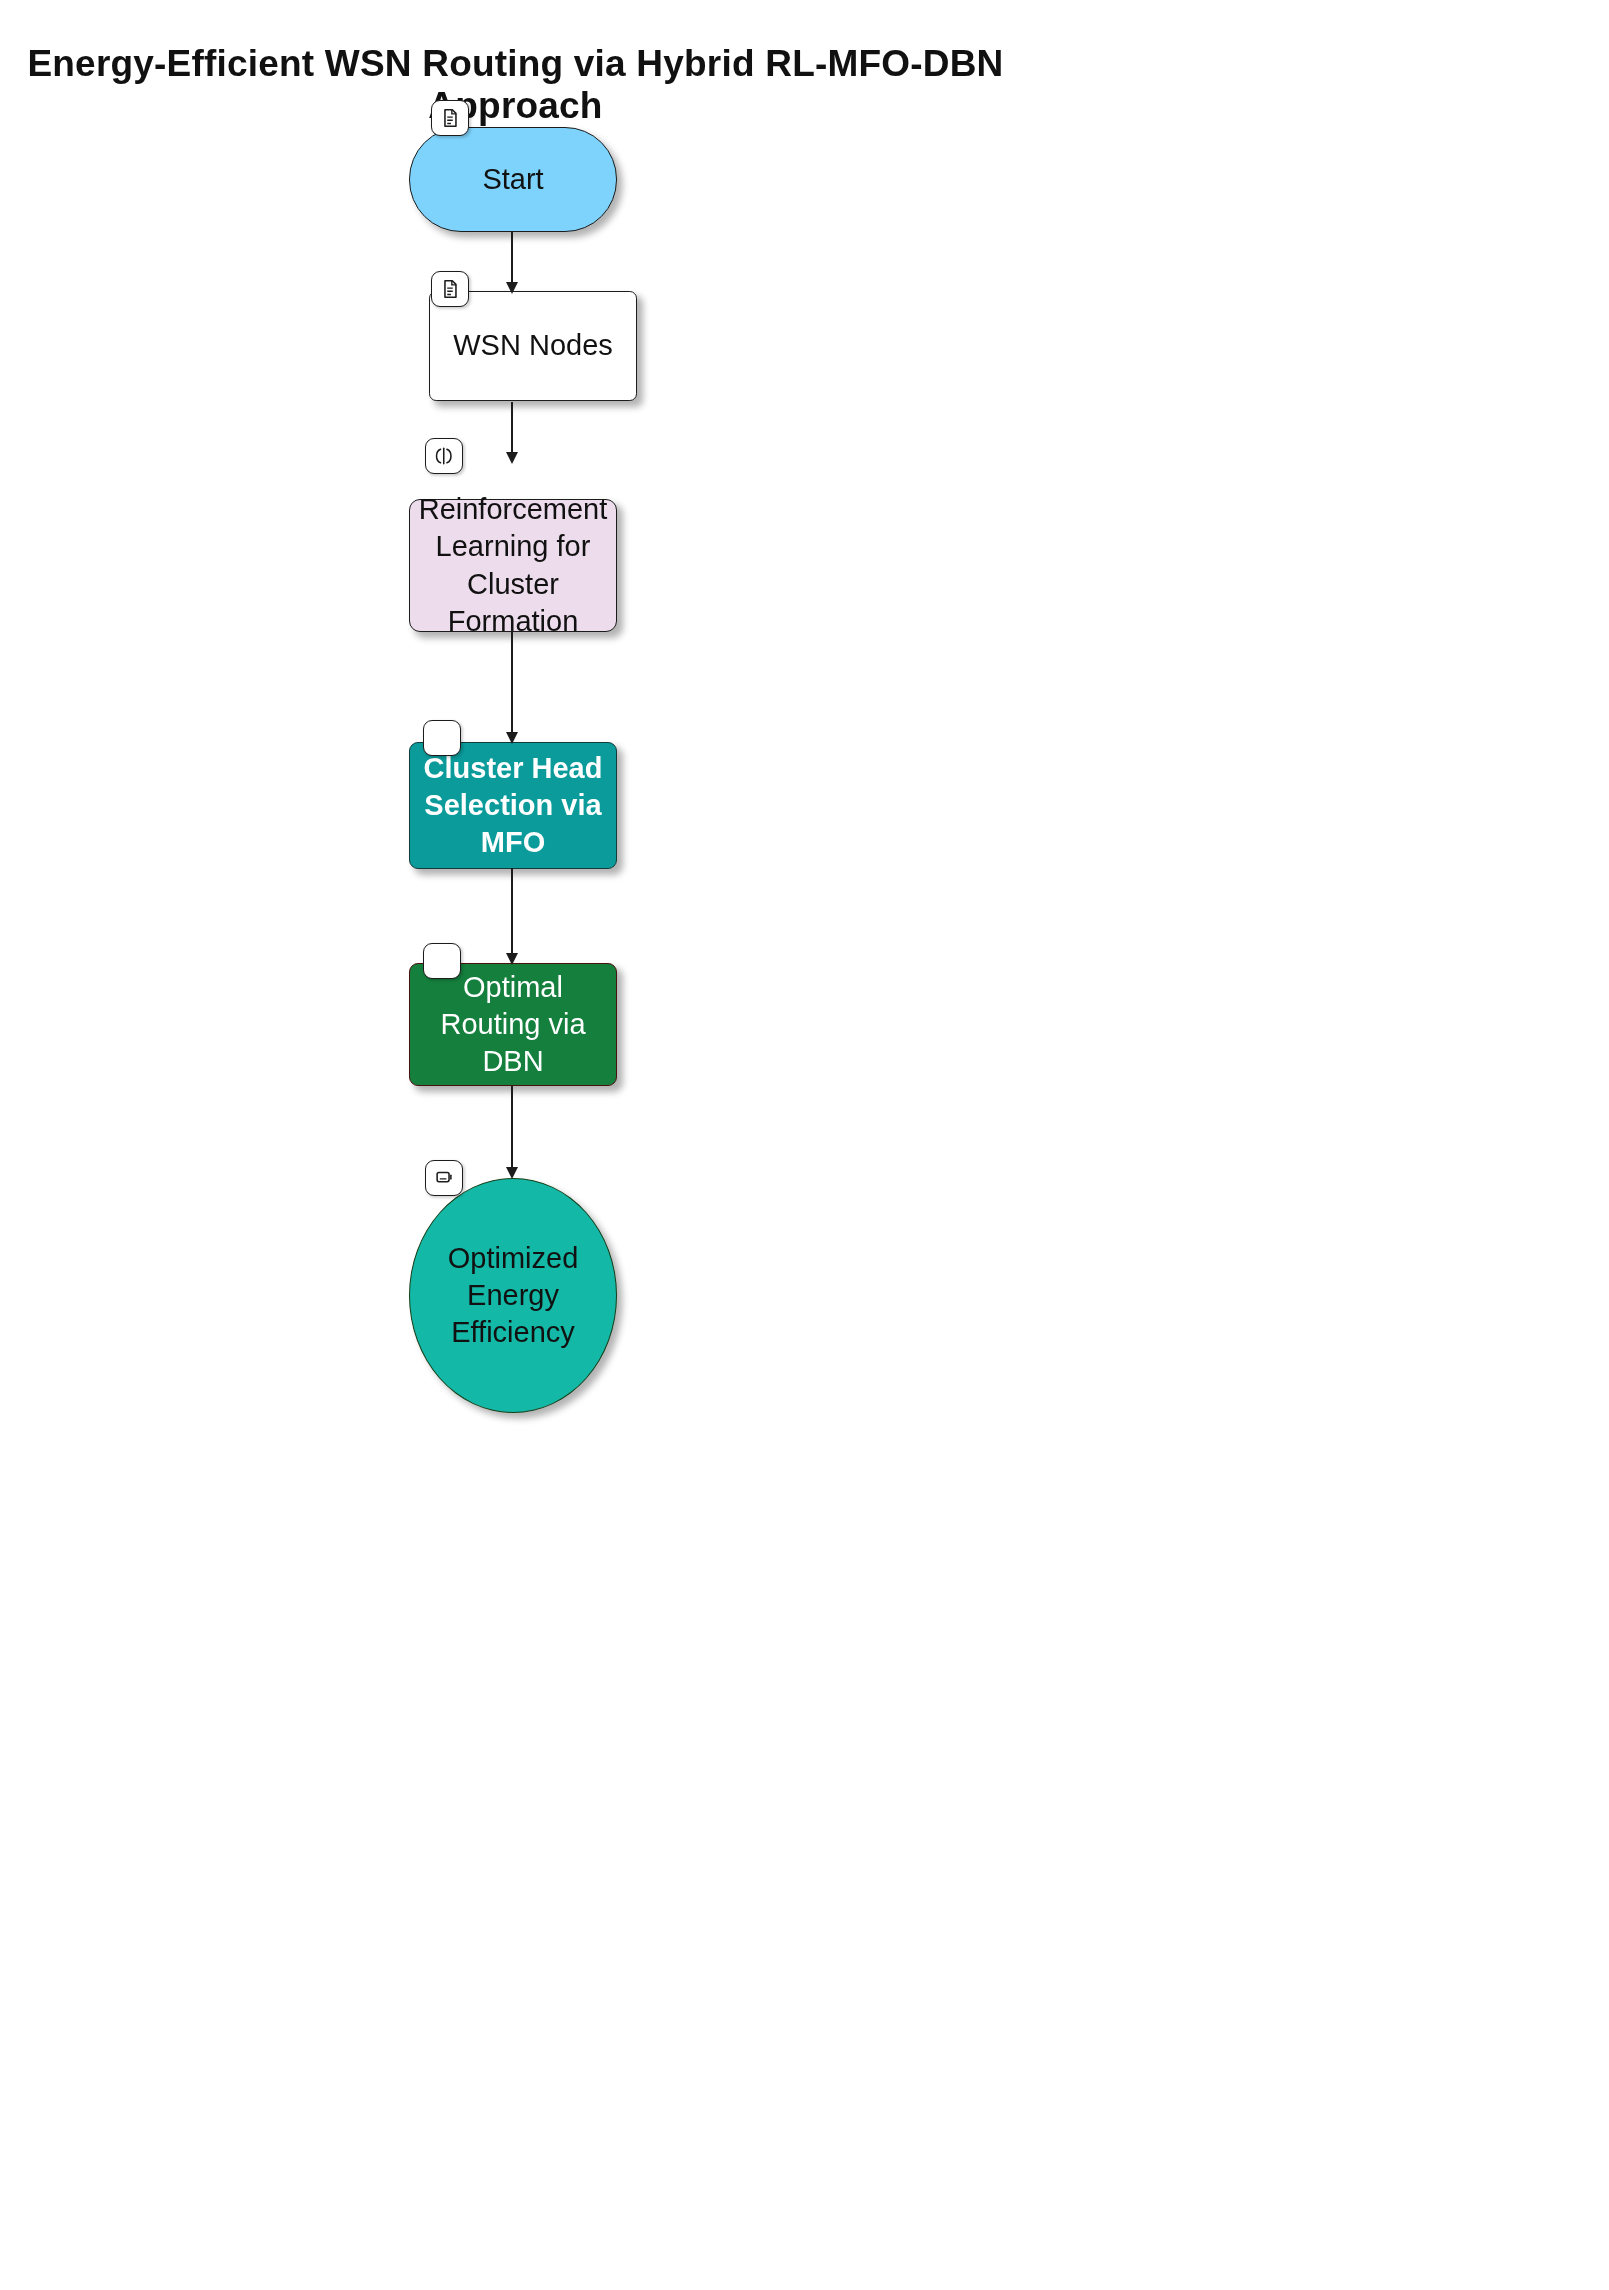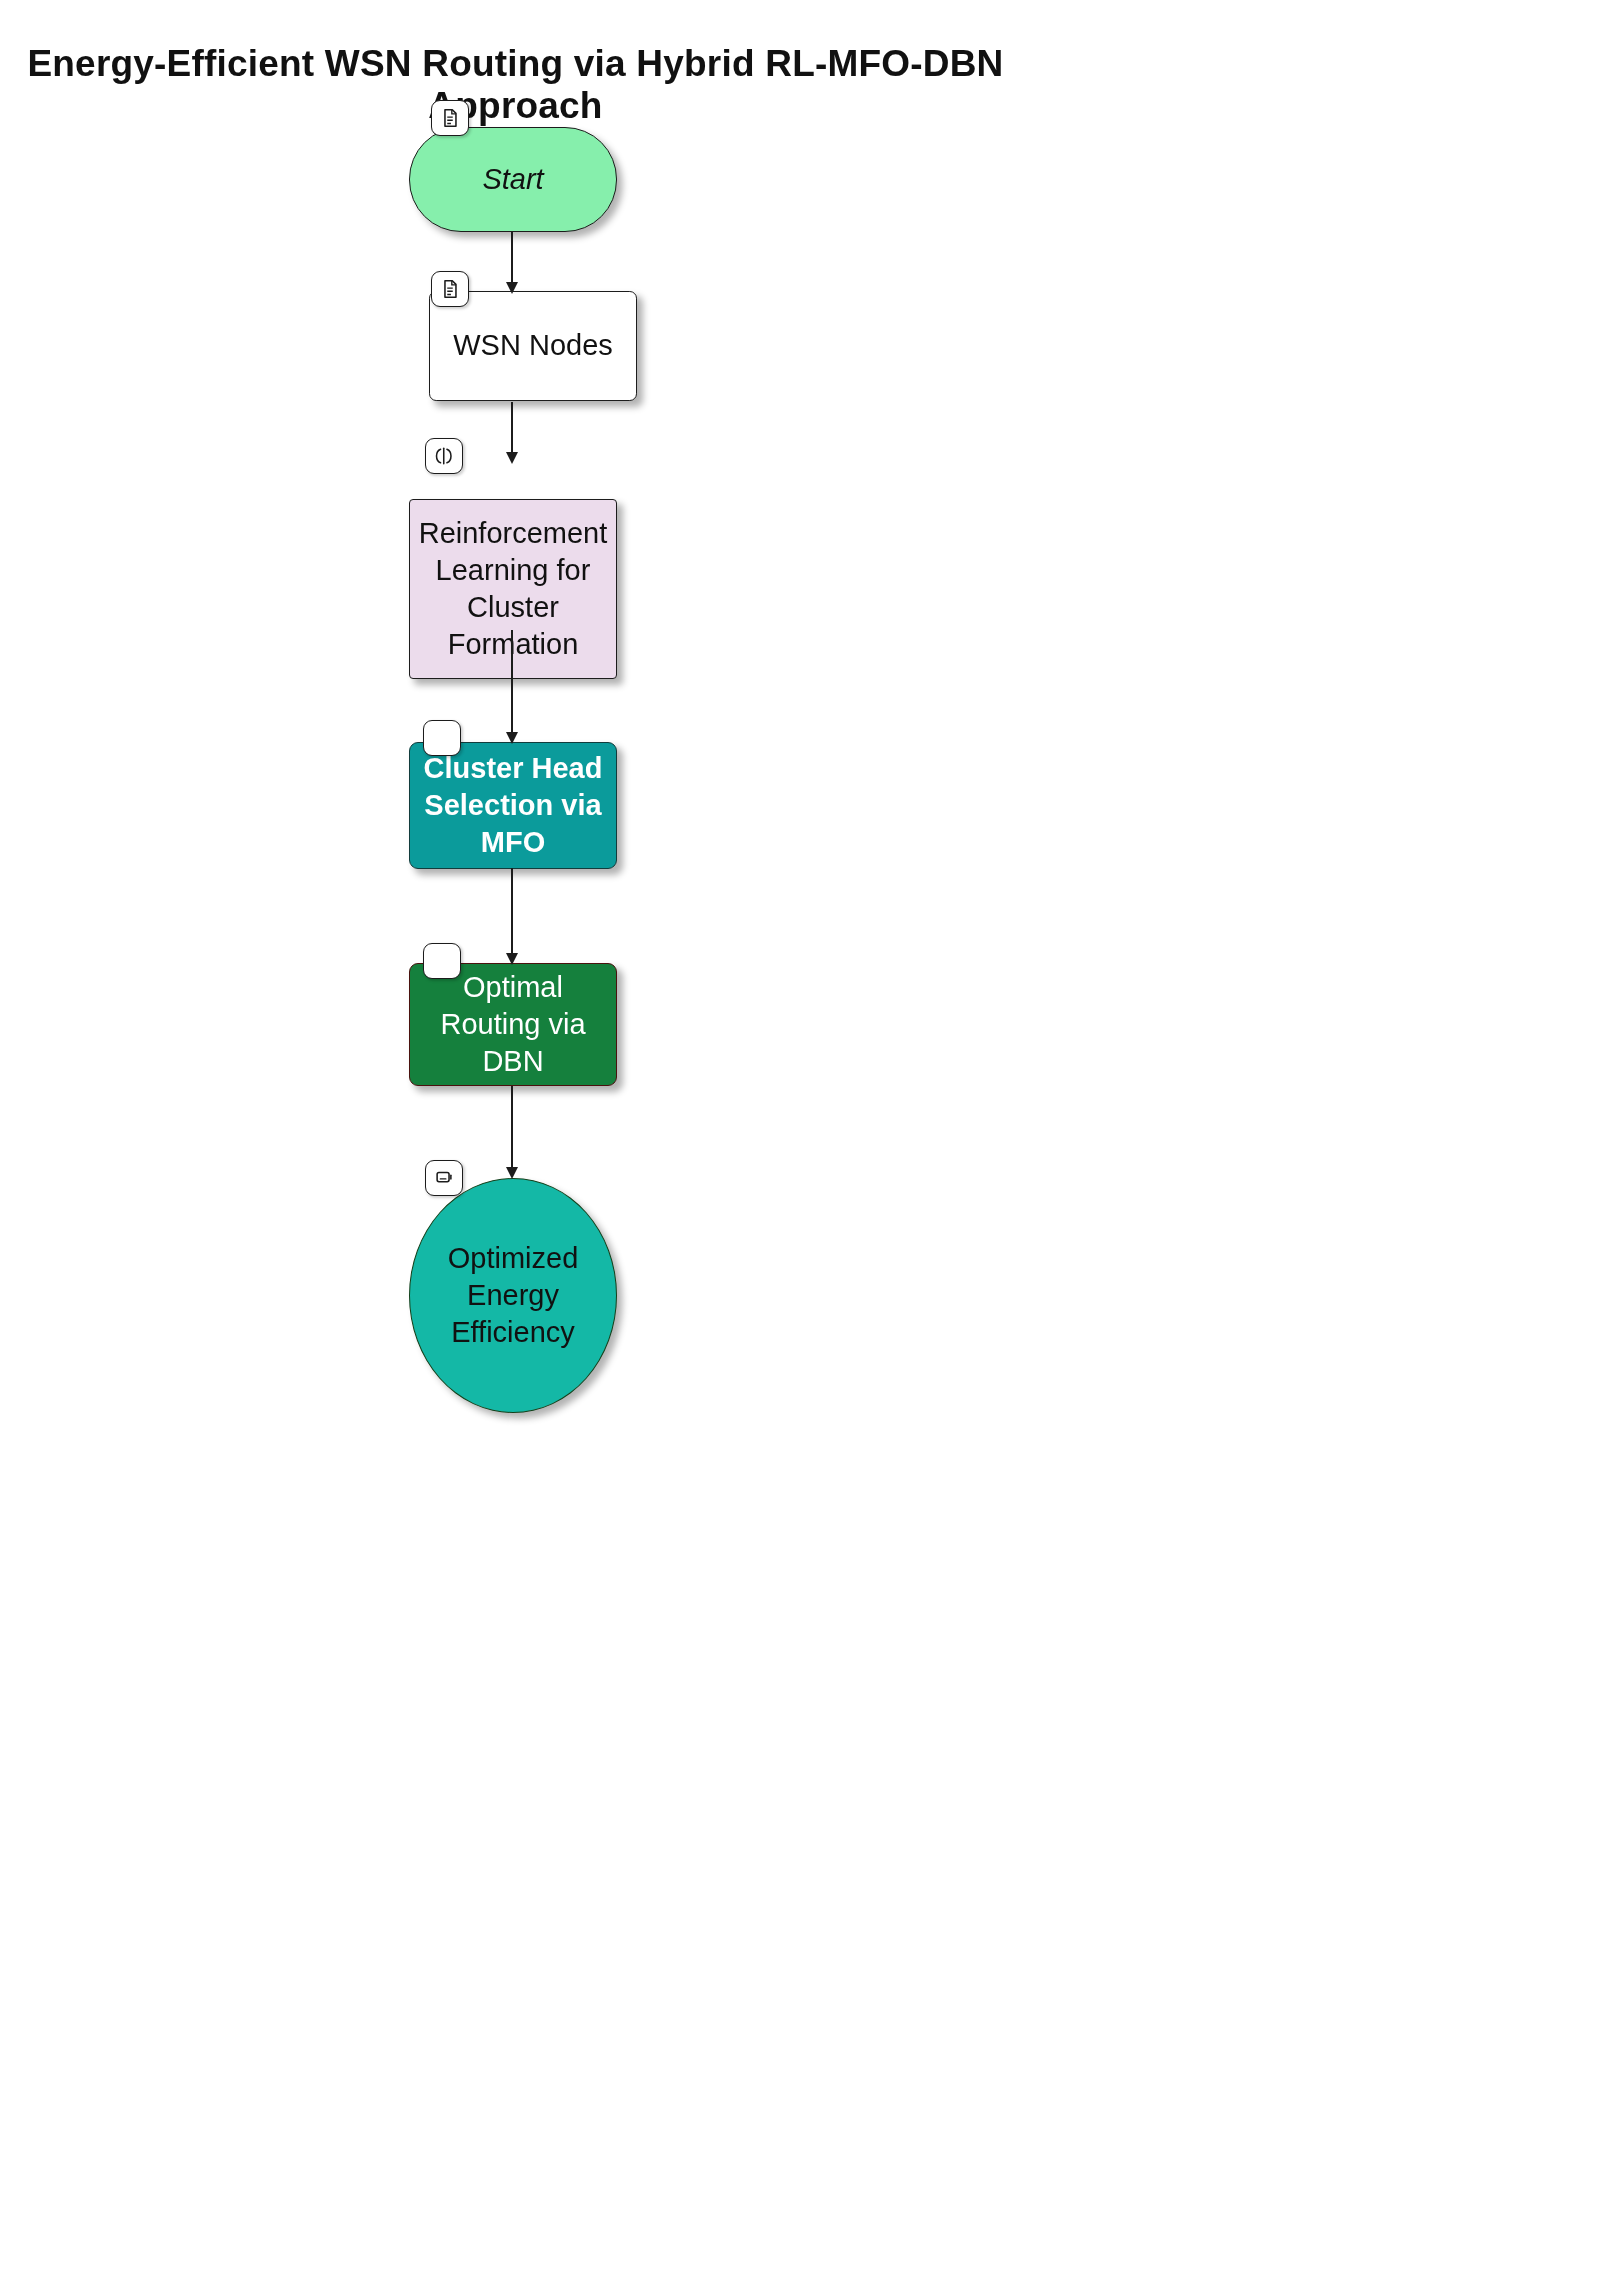--- a/index.html
+++ b/index.html
@@ -42,21 +42,21 @@
   .node .label {
     font-size: 29px;
     line-height: 1.28;
     color: #111111;
     padding: 5.4px 3.6px;
   }
   .node.light-text .label { color: #ffffff; }
 
   .node-start   { top: 127px;  height: 105px; border-radius: 52px; }
   .node-wsn     { top: 291px;  height: 110px; border-radius: 7.2px; margin-left: 20px; }
-  .node-rl      { top: 461px;  height: 180px; border-radius: 4px; margin-top: 38px; }
+  .node-rl      { top: 461px;  height: 133px; border-radius: 11px; margin-top: 38px; }
   .node-mfo     { top: 742px;  height: 127px; border-radius: 9px; border-color: #123c3c; }
   .node-dbn     { top: 963px; height: 123px; border-radius: 9px; border-color: #4a120f; }
   .node-end     { top: 1178px; height: 235px; border-radius: 50%;  border-color: #14401a; }
 
   .badge {
     position: absolute;
     width: 38px;
     height: 36px;
     box-sizing: border-box;
     background: #ffffff;
@@ -103,21 +103,21 @@
   .conn-4 { top: 868px;  height: 97px; }
   .conn-5 { top: 1086px; height: 93px; }
 </style>
 </head>
 <body>
 
 <div id="canvas">
 
   <div class="diagram-title">Energy-Efficient WSN Routing via Hybrid RL-MFO-DBN Approach</div>
 
-  <div class="node node-start" style="background-color: #86efac; font-style: italic;">
+  <div class="node node-start" style="background-color: #7dd3fc;">
     <span class="label">Start</span>
   </div>
   <div class="badge badge-start">
     <svg width="22" height="22" viewBox="0 0 24 24">
       <path d="M6.5 3h8l4 4v14h-12z" fill="none" stroke="#1c1c1c" stroke-width="1.7" stroke-linejoin="round"></path>
       <path d="M14 3v4.5h4.5" fill="none" stroke="#1c1c1c" stroke-width="1.5"></path>
       <path d="M9 11h6 M9 14.5h6 M9 18h4" stroke="#1c1c1c" stroke-width="1.5"></path>
     </svg>
   </div>
 

